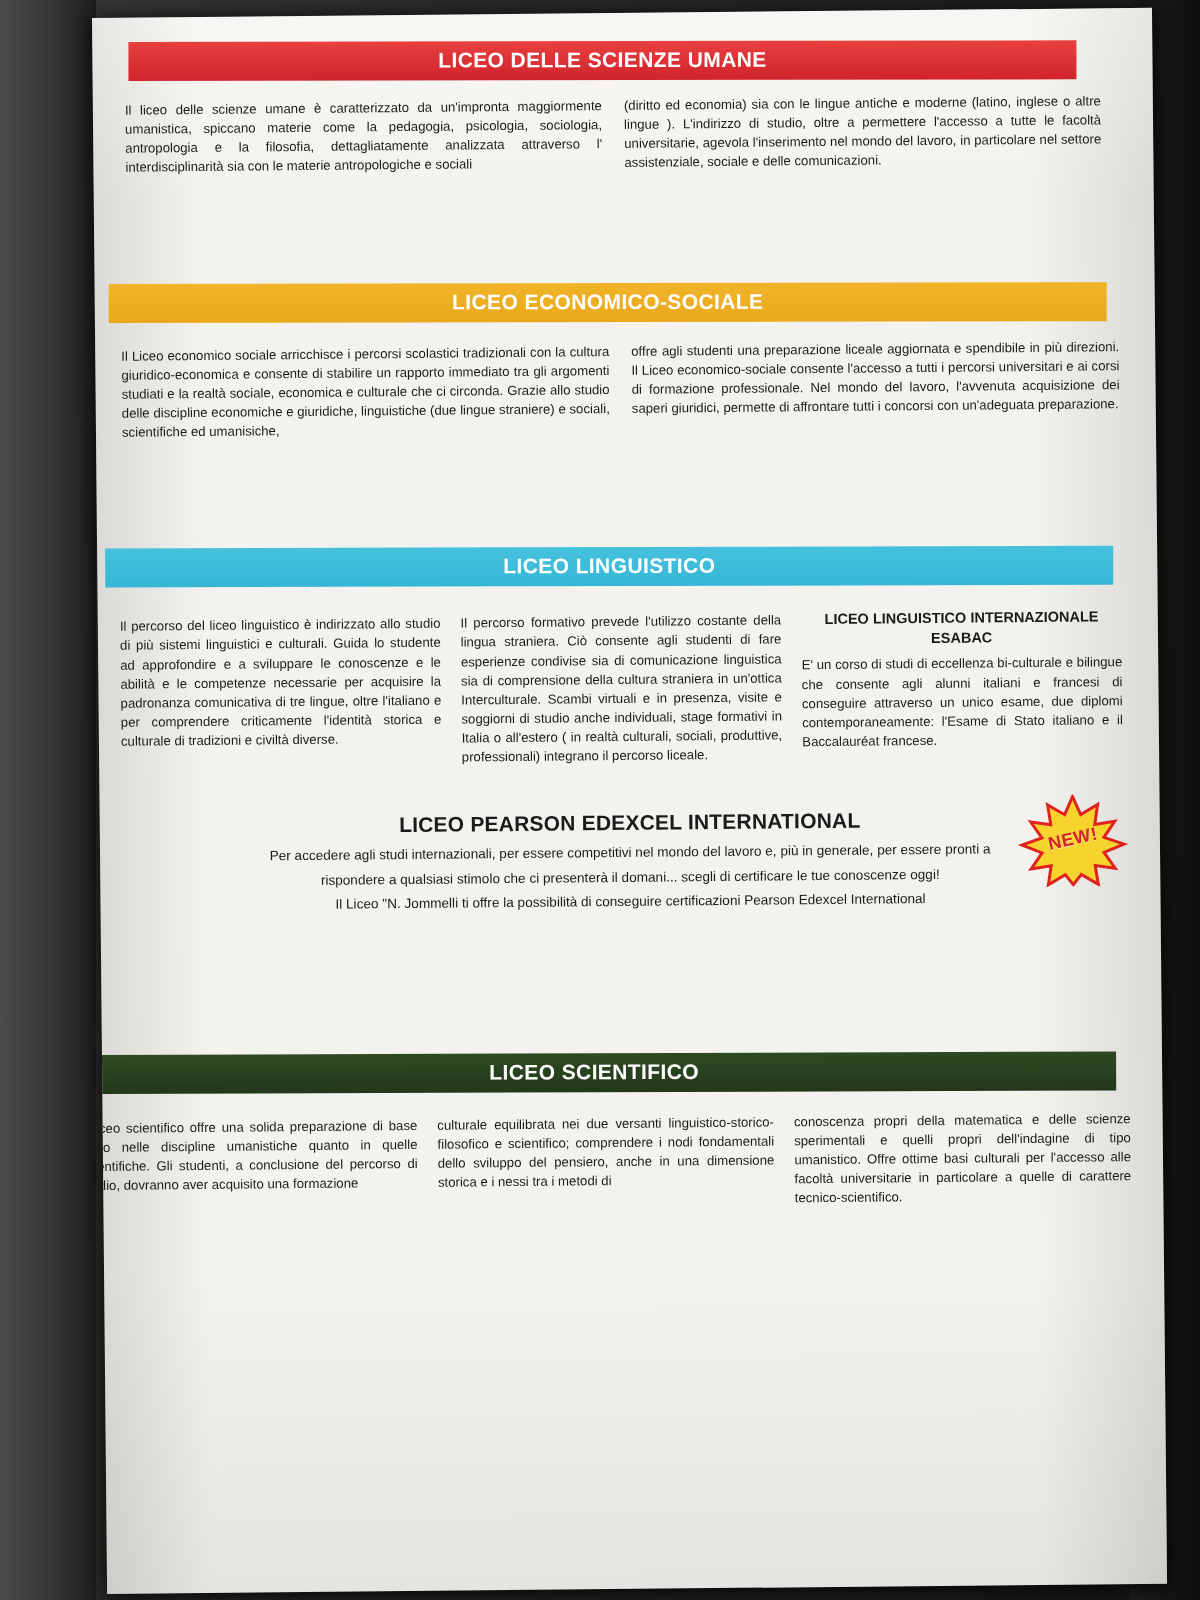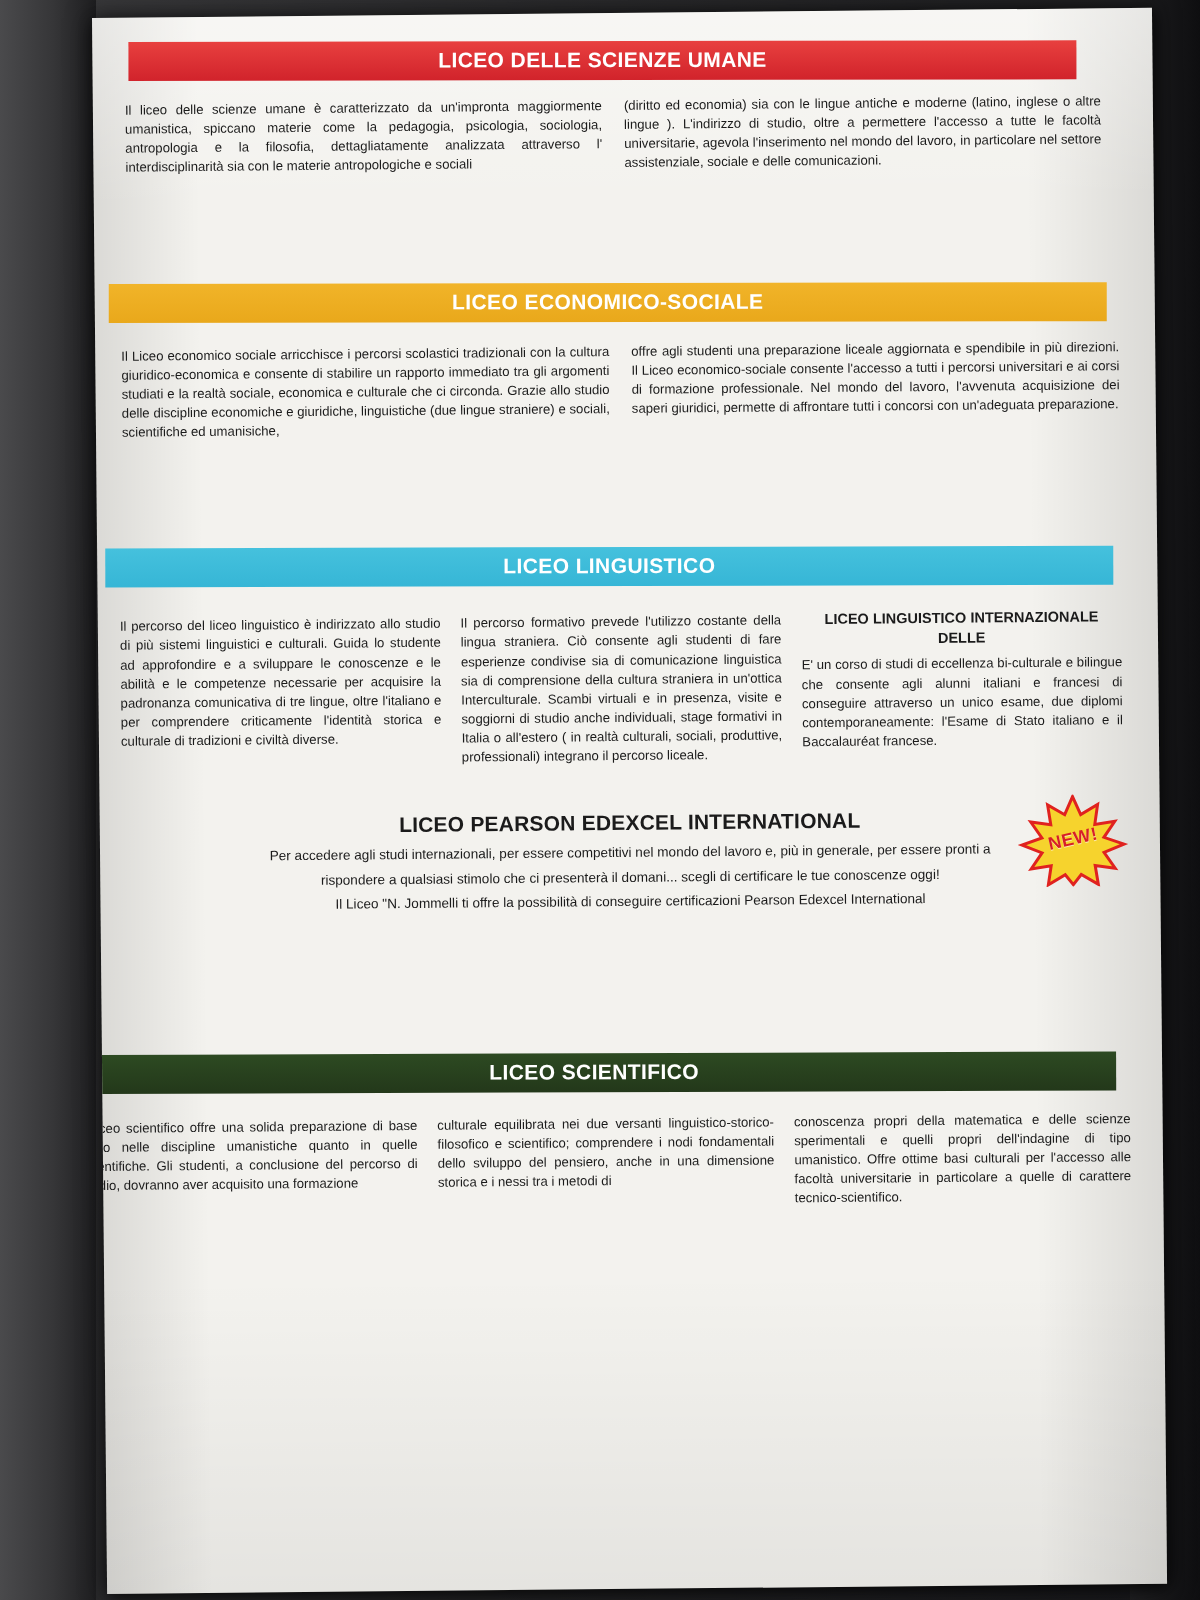--- a/index.html
+++ b/index.html
@@ -204,21 +204,21 @@
     <div class="sec-ling">
       <div class="col">
         <p style="font-size:13.2px;line-height:1.45;text-align:justify;margin:0;">Il percorso del liceo linguistico è indirizzato allo studio di più sistemi linguistici e culturali. Guida lo studente ad approfondire e a sviluppare le conoscenze e le abilità e le competenze necessarie per acquisire la padronanza comunicativa di tre lingue, oltre l'italiano e per comprendere criticamente l'identità storica e culturale di tradizioni e civiltà diverse.</p>
       </div>
       <div class="col">
         <p style="font-size:13.2px;line-height:1.45;text-align:justify;margin:0;">Il percorso formativo prevede l'utilizzo costante della lingua straniera. Ciò consente agli studenti di fare esperienze condivise sia di comunicazione linguistica sia di comprensione della cultura straniera in un'ottica Interculturale. Scambi virtuali e in presenza, visite e soggiorni di studio anche individuali, stage formativi in Italia o all'estero ( in realtà culturali, sociali, produttive, professionali) integrano il percorso liceale.</p>
       </div>
       <div class="col">
         <div class="ling-title">
           <span>LICEO LINGUISTICO INTERNAZIONALE</span><br>
-          <span>DELLE</span>
+          <span>ESABAC</span>
         </div>
         <p style="font-size:13.2px;line-height:1.45;text-align:justify;margin:0;">E' un corso di studi di eccellenza bi-culturale e bilingue che consente agli alunni italiani e francesi di conseguire attraverso un unico esame, due diplomi contemporaneamente: l'Esame di Stato italiano e il Baccalauréat francese.</p>
       </div>
     </div>
 
     <div class="pearson">
       <h2>LICEO PEARSON EDEXCEL INTERNATIONAL</h2>
       <p>Per accedere agli studi internazionali, per essere competitivi nel mondo del lavoro e, più in generale, per essere pronti a</p>
       <p>rispondere a qualsiasi stimolo che ci presenterà il domani... scegli di certificare le tue conoscenze oggi!</p>
       <p>Il Liceo "N. Jommelli ti offre la possibilità di conseguire certificazioni Pearson Edexcel International</p>

